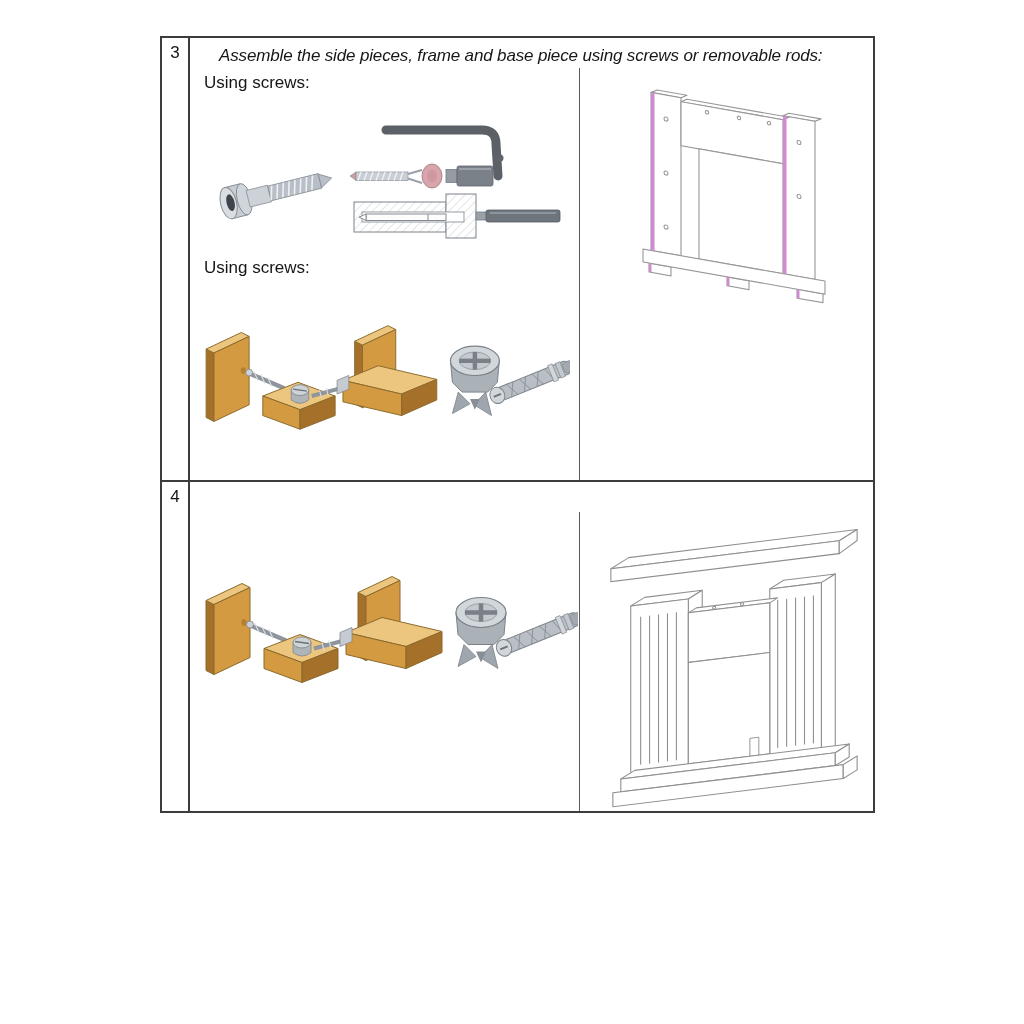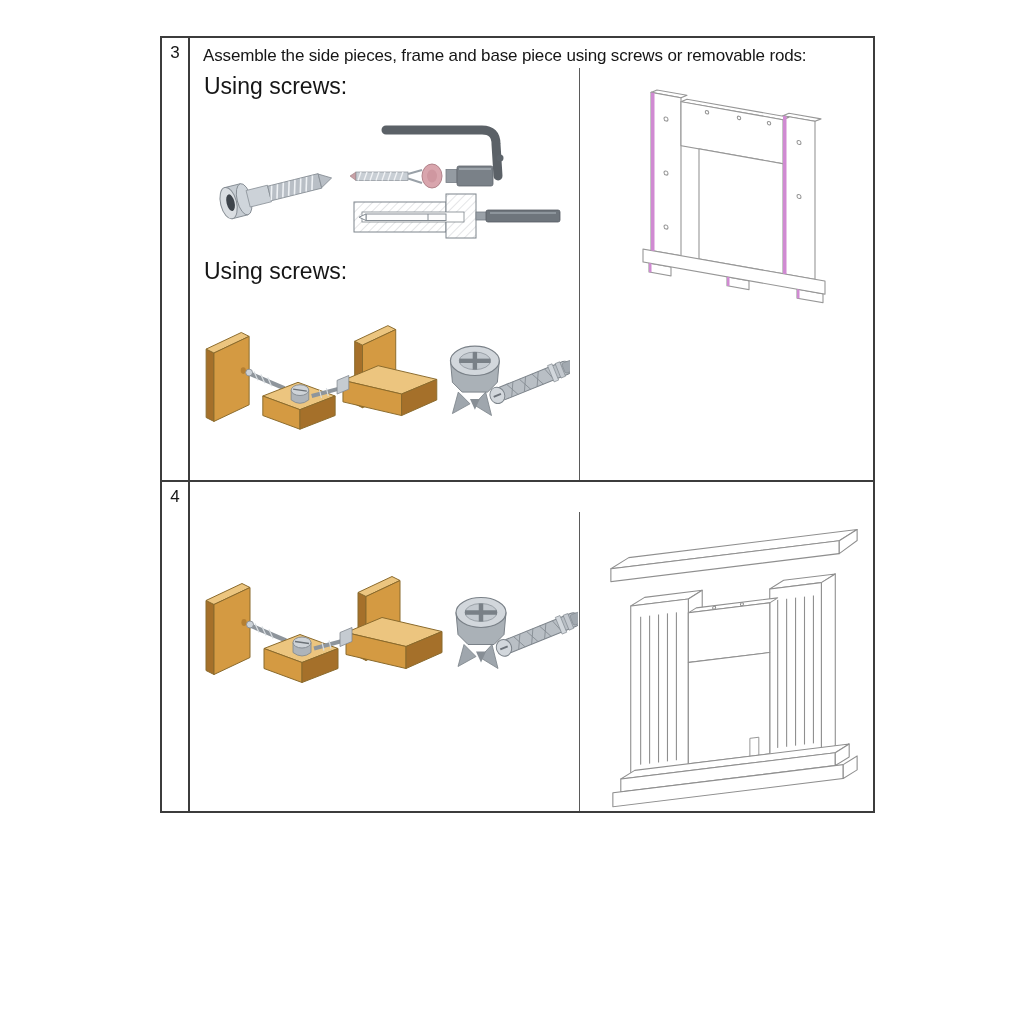--- a/index.html
+++ b/index.html
@@ -13,28 +13,28 @@
   }
   .step-row{display:flex;}
   .row-3{height:442px;border-bottom:2px solid #3c3c3c;}
   .row-4{flex:1;}
   .num-cell{
     width:26px;border-right:2px solid #3c3c3c;text-align:center;
     padding-top:5px;font-size:17px;flex:0 0 auto;
   }
   .content-cell{flex:1;position:relative;}
   .row-title{
-    position:absolute;left:0;top:0;right:0;padding:8px 12px 0 13px;
-    font-size:17px;letter-spacing:-0.15px;white-space:nowrap;
+    position:absolute;left:16px;top:0;right:0;padding:8px 12px 0 13px;
+    font-size:17px;letter-spacing:-0.15px;white-space:nowrap;font-style:italic;
   }
   .sub-cols{position:absolute;top:30px;left:0;right:0;bottom:0;display:flex;}
   .sub-left{width:389px;position:relative;flex:0 0 auto;}
   .v-divider{width:1px;background:#5a5a5a;flex:0 0 auto;}
   .sub-right{flex:1;position:relative;}
-  .mini-label{position:absolute;font-size:23px;}
+  .mini-label{position:absolute;font-size:17px;}
   .abs{position:absolute;}
   svg{display:block;}
 </style>
 </head>
 <body>
 
 <svg width="0" height="0" style="position:absolute" aria-hidden="true">
 <defs>
   <pattern id="hatch" width="6" height="6" patternUnits="userSpaceOnUse" patternTransform="rotate(45)">
     <rect width="6" height="6" fill="#ffffff"></rect>

